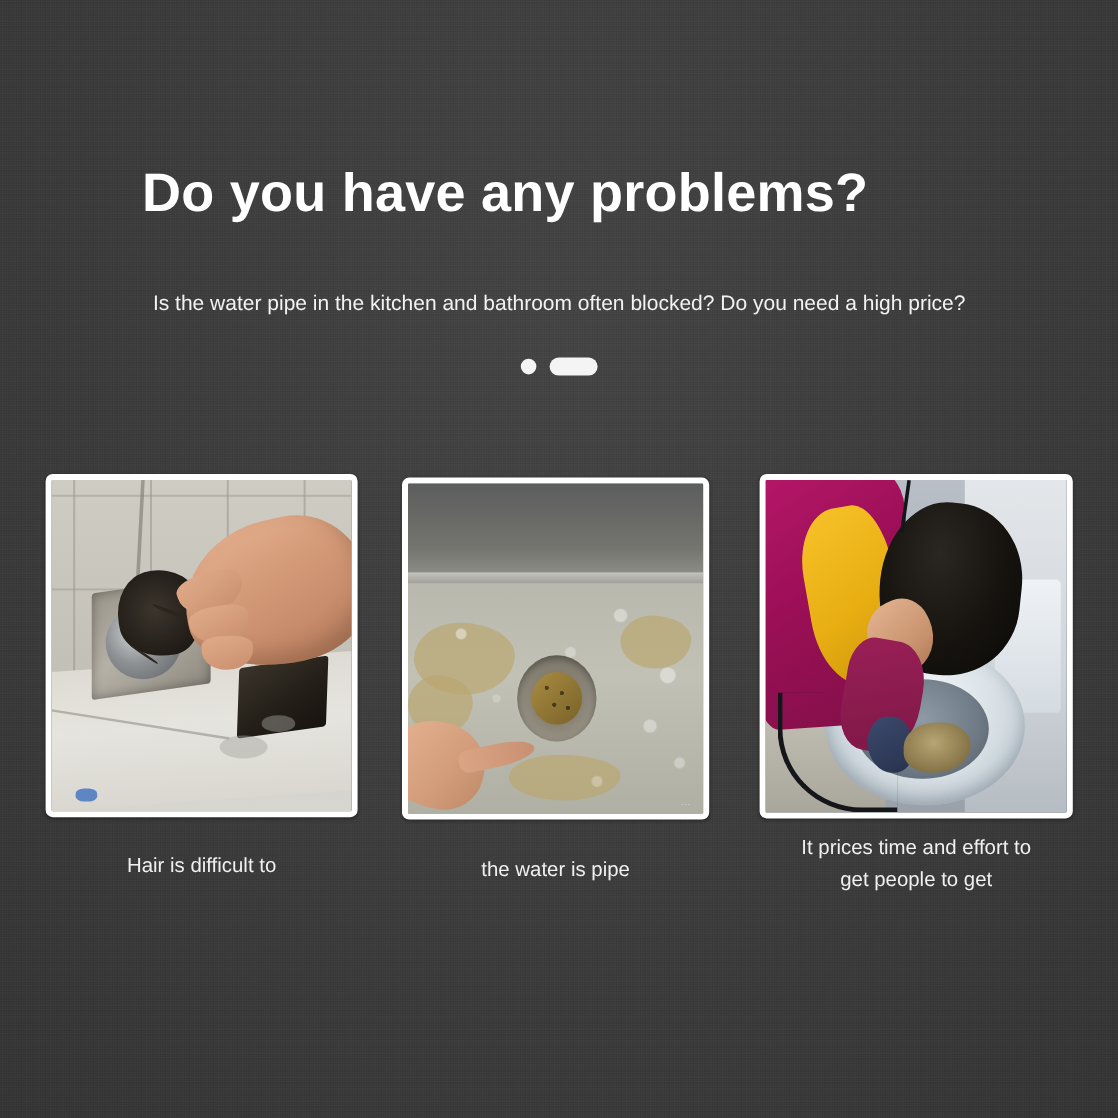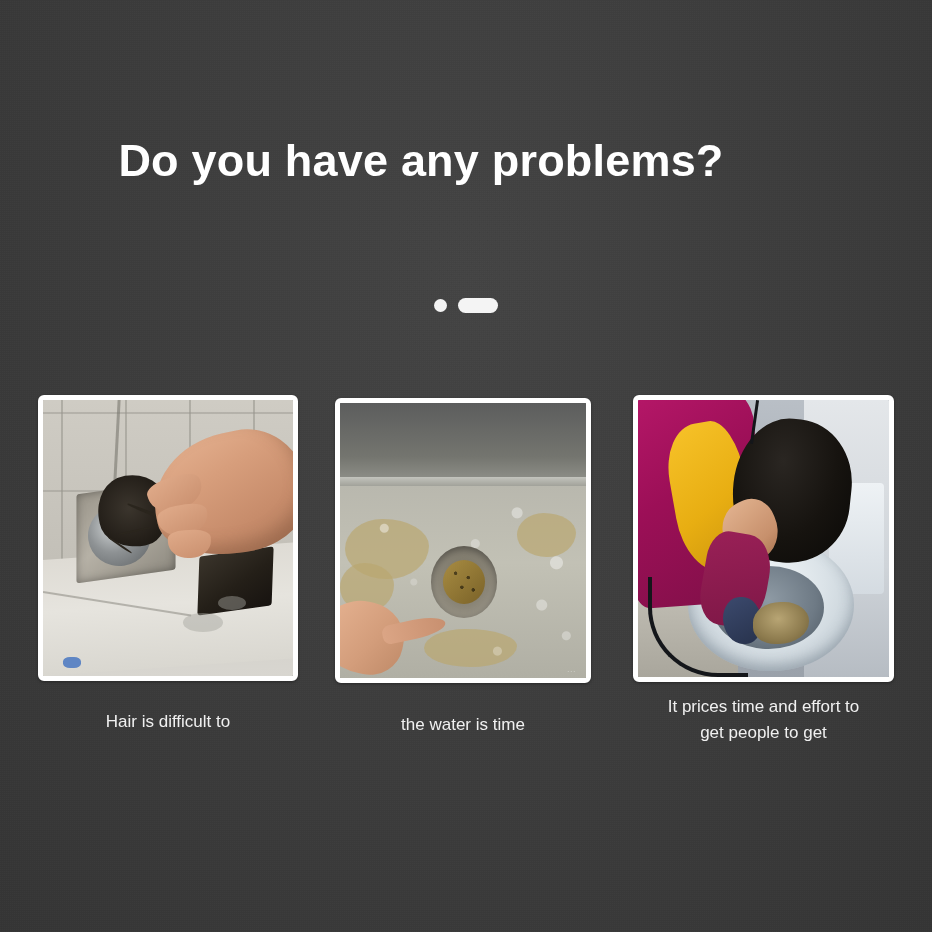--- a/index.html
+++ b/index.html
@@ -381,20 +381,21 @@
 </style>
 </head>
 <body>
 
 <div class="page">
 
   <div class="bg-texture"></div>
 
   <h1 class="headline">Do you have any problems?</h1>
 
+  <p class="subtitle">Is the water pipe in the kitchen and bathroom often blocked? Do you need a high price?</p>
 
   <div class="pager">
     <span class="pager-dot"></span>
     <span class="pager-pill"></span>
   </div>
 
   <div class="cards">
 
     <div class="card card-1">
       <div class="photo-frame frame-1">
@@ -437,21 +438,21 @@
           <div class="stain st4"></div>
           <div class="foam"></div>
           <div class="drain-ring"></div>
           <div class="drain-mesh"></div>
           <div class="hand2"></div>
           <div class="finger2"></div>
           <div class="wm">...</div>
         </div>
       </div>
       <div class="caption cap-2">
-        <div>the water is time</div>
+        <div>the water is pipe</div>
       </div>
     </div>
 
     <div class="card card-3">
       <div class="photo-frame frame-3">
         <div class="photo p3">
           <div class="bathwall"></div>
           <div class="floor3"></div>
           <div class="tank"></div>
           <div class="toilet-bowl"></div>

